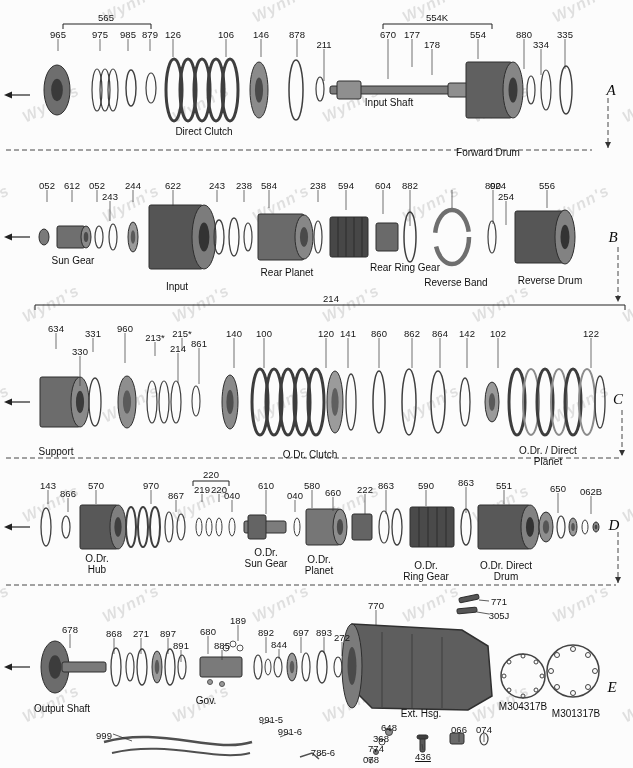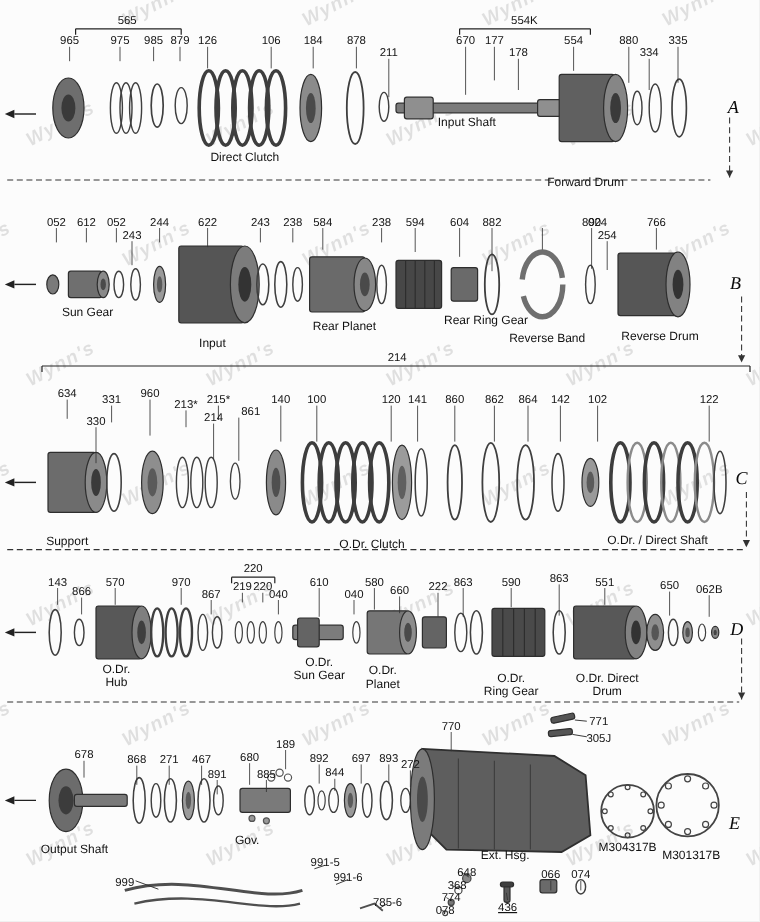--- a/index.html
+++ b/index.html
@@ -369,21 +369,21 @@
   <div id="labels">
       <span class="rowletter" style="left: 611px; top: 82px;">A</span>
       <span class="pn" style="left: 106px; top: 12px;">565</span>
       <span class="pn" style="left: 437px; top: 12px;">554K</span>
       <span class="pn" style="left: 58px; top: 29px;">965</span>
       <span class="pn" style="left: 100px; top: 29px;">975</span>
       <span class="pn" style="left: 128px; top: 29px;">985</span>
       <span class="pn" style="left: 150px; top: 29px;">879</span>
       <span class="pn" style="left: 173px; top: 29px;">126</span>
       <span class="pn" style="left: 226px; top: 29px;">106</span>
-      <span class="pn" style="left: 261px; top: 29px;">184</span>
+      <span class="pn" style="left: 261px; top: 29px;">146</span>
       <span class="pn" style="left: 297px; top: 29px;">878</span>
       <span class="pn" style="left: 324px; top: 39px;">211</span>
       <span class="pn" style="left: 388px; top: 29px;">670</span>
       <span class="pn" style="left: 412px; top: 29px;">177</span>
       <span class="pn" style="left: 432px; top: 39px;">178</span>
       <span class="pn" style="left: 478px; top: 29px;">554</span>
       <span class="pn" style="left: 524px; top: 29px;">880</span>
       <span class="pn" style="left: 541px; top: 39px;">334</span>
       <span class="pn" style="left: 565px; top: 29px;">335</span>
       <span class="cap" style="left: 204px; top: 126px;">Direct Clutch</span>
@@ -399,50 +399,50 @@
       <span class="pn" style="left: 217px; top: 180px;">243</span>
       <span class="pn" style="left: 244px; top: 180px;">238</span>
       <span class="pn" style="left: 269px; top: 180px;">584</span>
       <span class="pn" style="left: 318px; top: 180px;">238</span>
       <span class="pn" style="left: 346px; top: 180px;">594</span>
       <span class="pn" style="left: 383px; top: 180px;">604</span>
       <span class="pn" style="left: 410px; top: 180px;">882</span>
       <span class="pn" style="left: 452px; top: 180px; margin-left: 46px;">024</span>
       <span class="pn" style="left: 493px; top: 180px;">890</span>
       <span class="pn" style="left: 506px; top: 191px;">254</span>
-      <span class="pn" style="left: 547px; top: 180px;">766</span>
+      <span class="pn" style="left: 547px; top: 180px;">556</span>
       <span class="cap" style="left: 73px; top: 255px;">Sun Gear</span>
       <span class="cap" style="left: 177px; top: 281px;">Input</span>
       <span class="cap" style="left: 287px; top: 267px;">Rear Planet</span>
       <span class="cap" style="left: 381px; top: 262px; padding-left: 48px;">Rear Ring Gear</span>
       <span class="cap" style="left: 456px; top: 277px;">Reverse Band</span>
       <span class="cap" style="left: 550px; top: 275px;">Reverse Drum</span>
       <span class="rowletter" style="left: 618px; top: 391px;">C</span>
       <span class="pn" style="left: 331px; top: 293px;">214</span>
       <span class="pn" style="left: 56px; top: 323px;">634</span>
       <span class="pn" style="left: 93px; top: 328px;">331</span>
       <span class="pn" style="left: 80px; top: 346px;">330</span>
       <span class="pn" style="left: 125px; top: 323px;">960</span>
       <span class="pn" style="left: 155px; top: 332px;">213*</span>
       <span class="pn" style="left: 182px; top: 328px;">215*</span>
       <span class="pn" style="left: 178px; top: 343px;">214</span>
-      <span class="pn" style="left: 209px; top: 338px; text-align: center;">861</span>
+      <span class="pn" style="left: 199px; top: 338px; text-align: center;">861</span>
       <span class="pn" style="left: 234px; top: 328px;">140</span>
       <span class="pn" style="left: 264px; top: 328px;">100</span>
       <span class="pn" style="left: 326px; top: 328px;">120</span>
       <span class="pn" style="left: 348px; top: 328px;">141</span>
       <span class="pn" style="left: 379px; top: 328px;">860</span>
       <span class="pn" style="left: 412px; top: 328px;">862</span>
       <span class="pn" style="left: 440px; top: 328px;">864</span>
       <span class="pn" style="left: 467px; top: 328px;">142</span>
       <span class="pn" style="left: 498px; top: 328px;">102</span>
       <span class="pn" style="left: 591px; top: 328px;">122</span>
       <span class="cap" style="left: 56px; top: 446px;">Support</span>
       <span class="cap" style="left: 310px; top: 449px;">O.Dr. Clutch</span>
-      <span class="cap" style="left: 548px; top: 445px;">O.Dr. / Direct Shaft</span>
+      <span class="cap" style="left: 548px; top: 445px;">O.Dr. / Direct Planet</span>
       <span class="rowletter" style="left: 614px; top: 517px;">D</span>
       <span class="pn" style="left: 211px; top: 469px;">220</span>
       <span class="pn" style="left: 48px; top: 480px;">143</span>
       <span class="pn" style="left: 68px; top: 488px;">866</span>
       <span class="pn" style="left: 96px; top: 480px;">570</span>
       <span class="pn" style="left: 151px; top: 480px;">970</span>
       <span class="pn" style="left: 176px; top: 490px;">867</span>
       <span class="pn" style="left: 202px; top: 484px;">219</span>
       <span class="pn" style="left: 219px; top: 484px;">220</span>
       <span class="pn" style="left: 232px; top: 490px;">040</span>
@@ -467,21 +467,21 @@
 Ring Gear</span>
       <span class="cap" style="left: 506px; top: 560px;">O.Dr. Direct
 Drum</span>
       <span class="rowletter" style="left: 612px; top: 679px;">E</span>
       <span class="pn" style="left: 376px; top: 600px;">770</span>
       <span class="pn" style="left: 499px; top: 596px;">771</span>
       <span class="pn" style="left: 499px; top: 610px;">305J</span>
       <span class="pn" style="left: 70px; top: 624px;">678</span>
       <span class="pn" style="left: 114px; top: 628px;">868</span>
       <span class="pn" style="left: 141px; top: 628px;">271</span>
-      <span class="pn" style="left: 168px; top: 628px;">467</span>
+      <span class="pn" style="left: 168px; top: 628px;">897</span>
       <span class="pn" style="left: 181px; top: 640px;">891</span>
       <span class="pn" style="left: 208px; top: 626px;">680</span>
       <span class="pn" style="left: 238px; top: 615px;">189</span>
       <span class="pn" style="left: 222px; top: 640px;">885</span>
       <span class="pn" style="left: 266px; top: 627px;">892</span>
       <span class="pn" style="left: 279px; top: 639px;">844</span>
       <span class="pn" style="left: 301px; top: 627px;">697</span>
       <span class="pn" style="left: 324px; top: 627px;">893</span>
       <span class="pn" style="left: 342px; top: 632px;">272</span>
       <span class="pn" style="left: 104px; top: 730px;">999</span>

